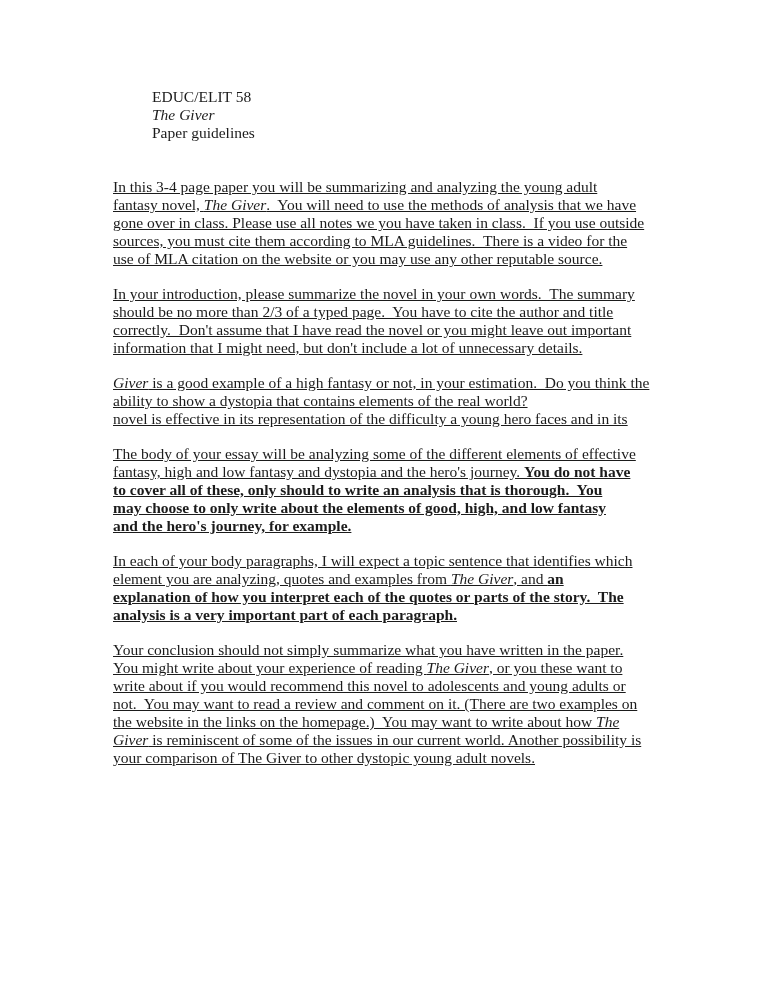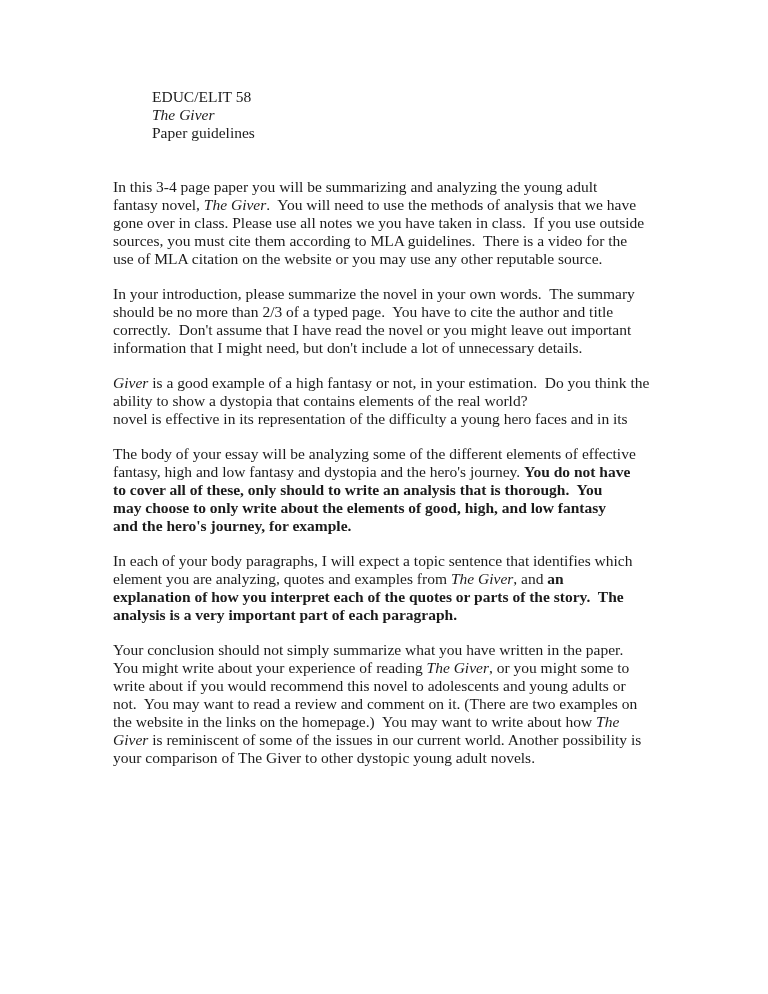--- a/index.html
+++ b/index.html
@@ -26,20 +26,21 @@
   .doc-header {
     margin: 0 0 36px 0;
   }
   .doc-header > div {
     display: block;
     margin-left: 39px;
   }
   .para {
     margin: 0 0 17px 0;
     padding: 0;
+    text-decoration: underline;
   }
   .line {
     display: block;
     white-space: pre-wrap;
   }
   .b { font-weight: bold; }
   .i { font-style: italic; }
 </style>
 </head>
 <body>
@@ -77,21 +78,21 @@
         <span class="line"><span class="b">and the hero's journey, for example.</span></span>
       </p>
       <p class="para">
         <span class="line"><span>In each of your body paragraphs, I will expect a topic sentence that identifies which</span></span>
         <span class="line"><span>element you are analyzing, quotes and examples from </span><span class="i">The Giver</span><span>, and </span><span class="b">an</span></span>
         <span class="line"><span class="b">explanation of how you interpret each of the quotes or parts of the story.  The</span></span>
         <span class="line"><span class="b">analysis is a very important part of each paragraph.</span></span>
       </p>
       <p class="para">
         <span class="line"><span>Your conclusion should not simply summarize what you have written in the paper.</span></span>
-        <span class="line"><span>You might write about your experience of reading </span><span class="i">The Giver</span><span>, or you might some to</span></span>
+        <span class="line"><span>You might write about your experience of reading </span><span class="i">The Giver</span><span>, or you these want to</span></span>
         <span class="line"><span>write about if you would recommend this novel to adolescents and young adults or</span></span>
         <span class="line"><span>not.  You may want to read a review and comment on it. (There are two examples on</span></span>
         <span class="line"><span>the website in the links on the homepage.)  You may want to write about how </span><span class="i">The</span></span>
         <span class="line"><span class="i">Giver</span><span> is reminiscent of some of the issues in our current world. Another possibility is</span></span>
         <span class="line"><span>your comparison of The Giver to other dystopic young adult novels.</span></span>
       </p>
     </div>
 </div>
 
 </body></html>

